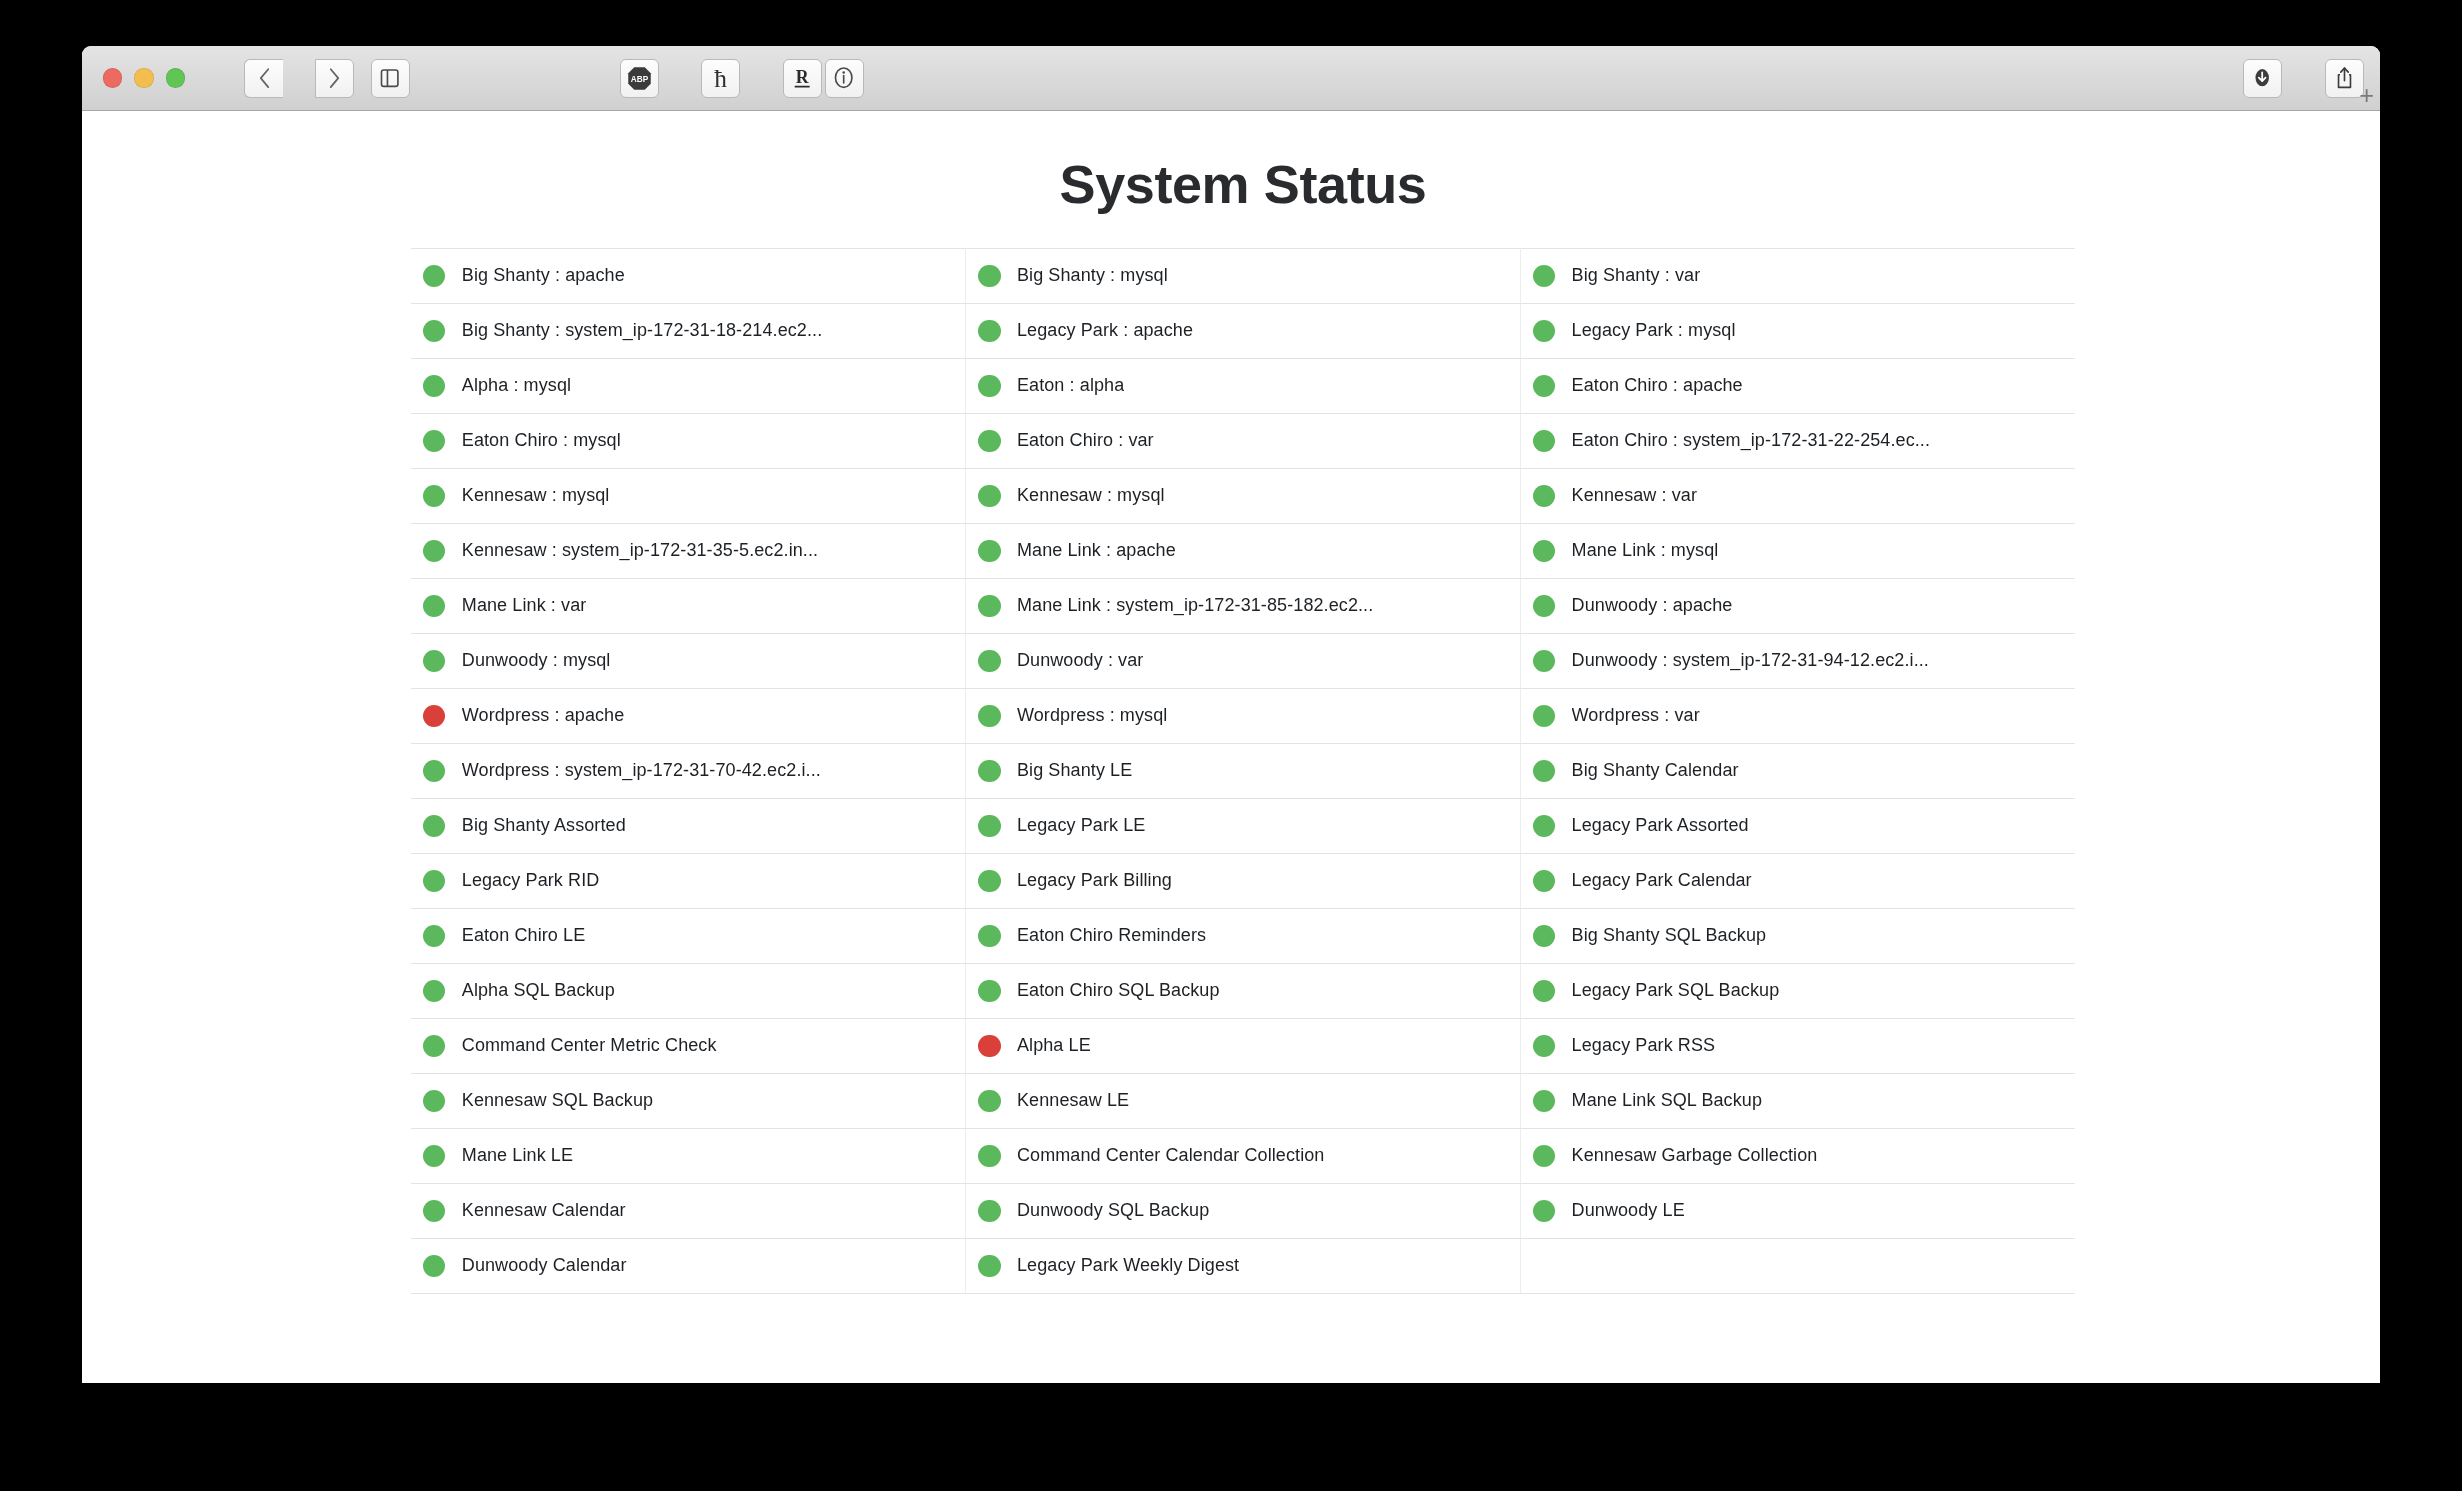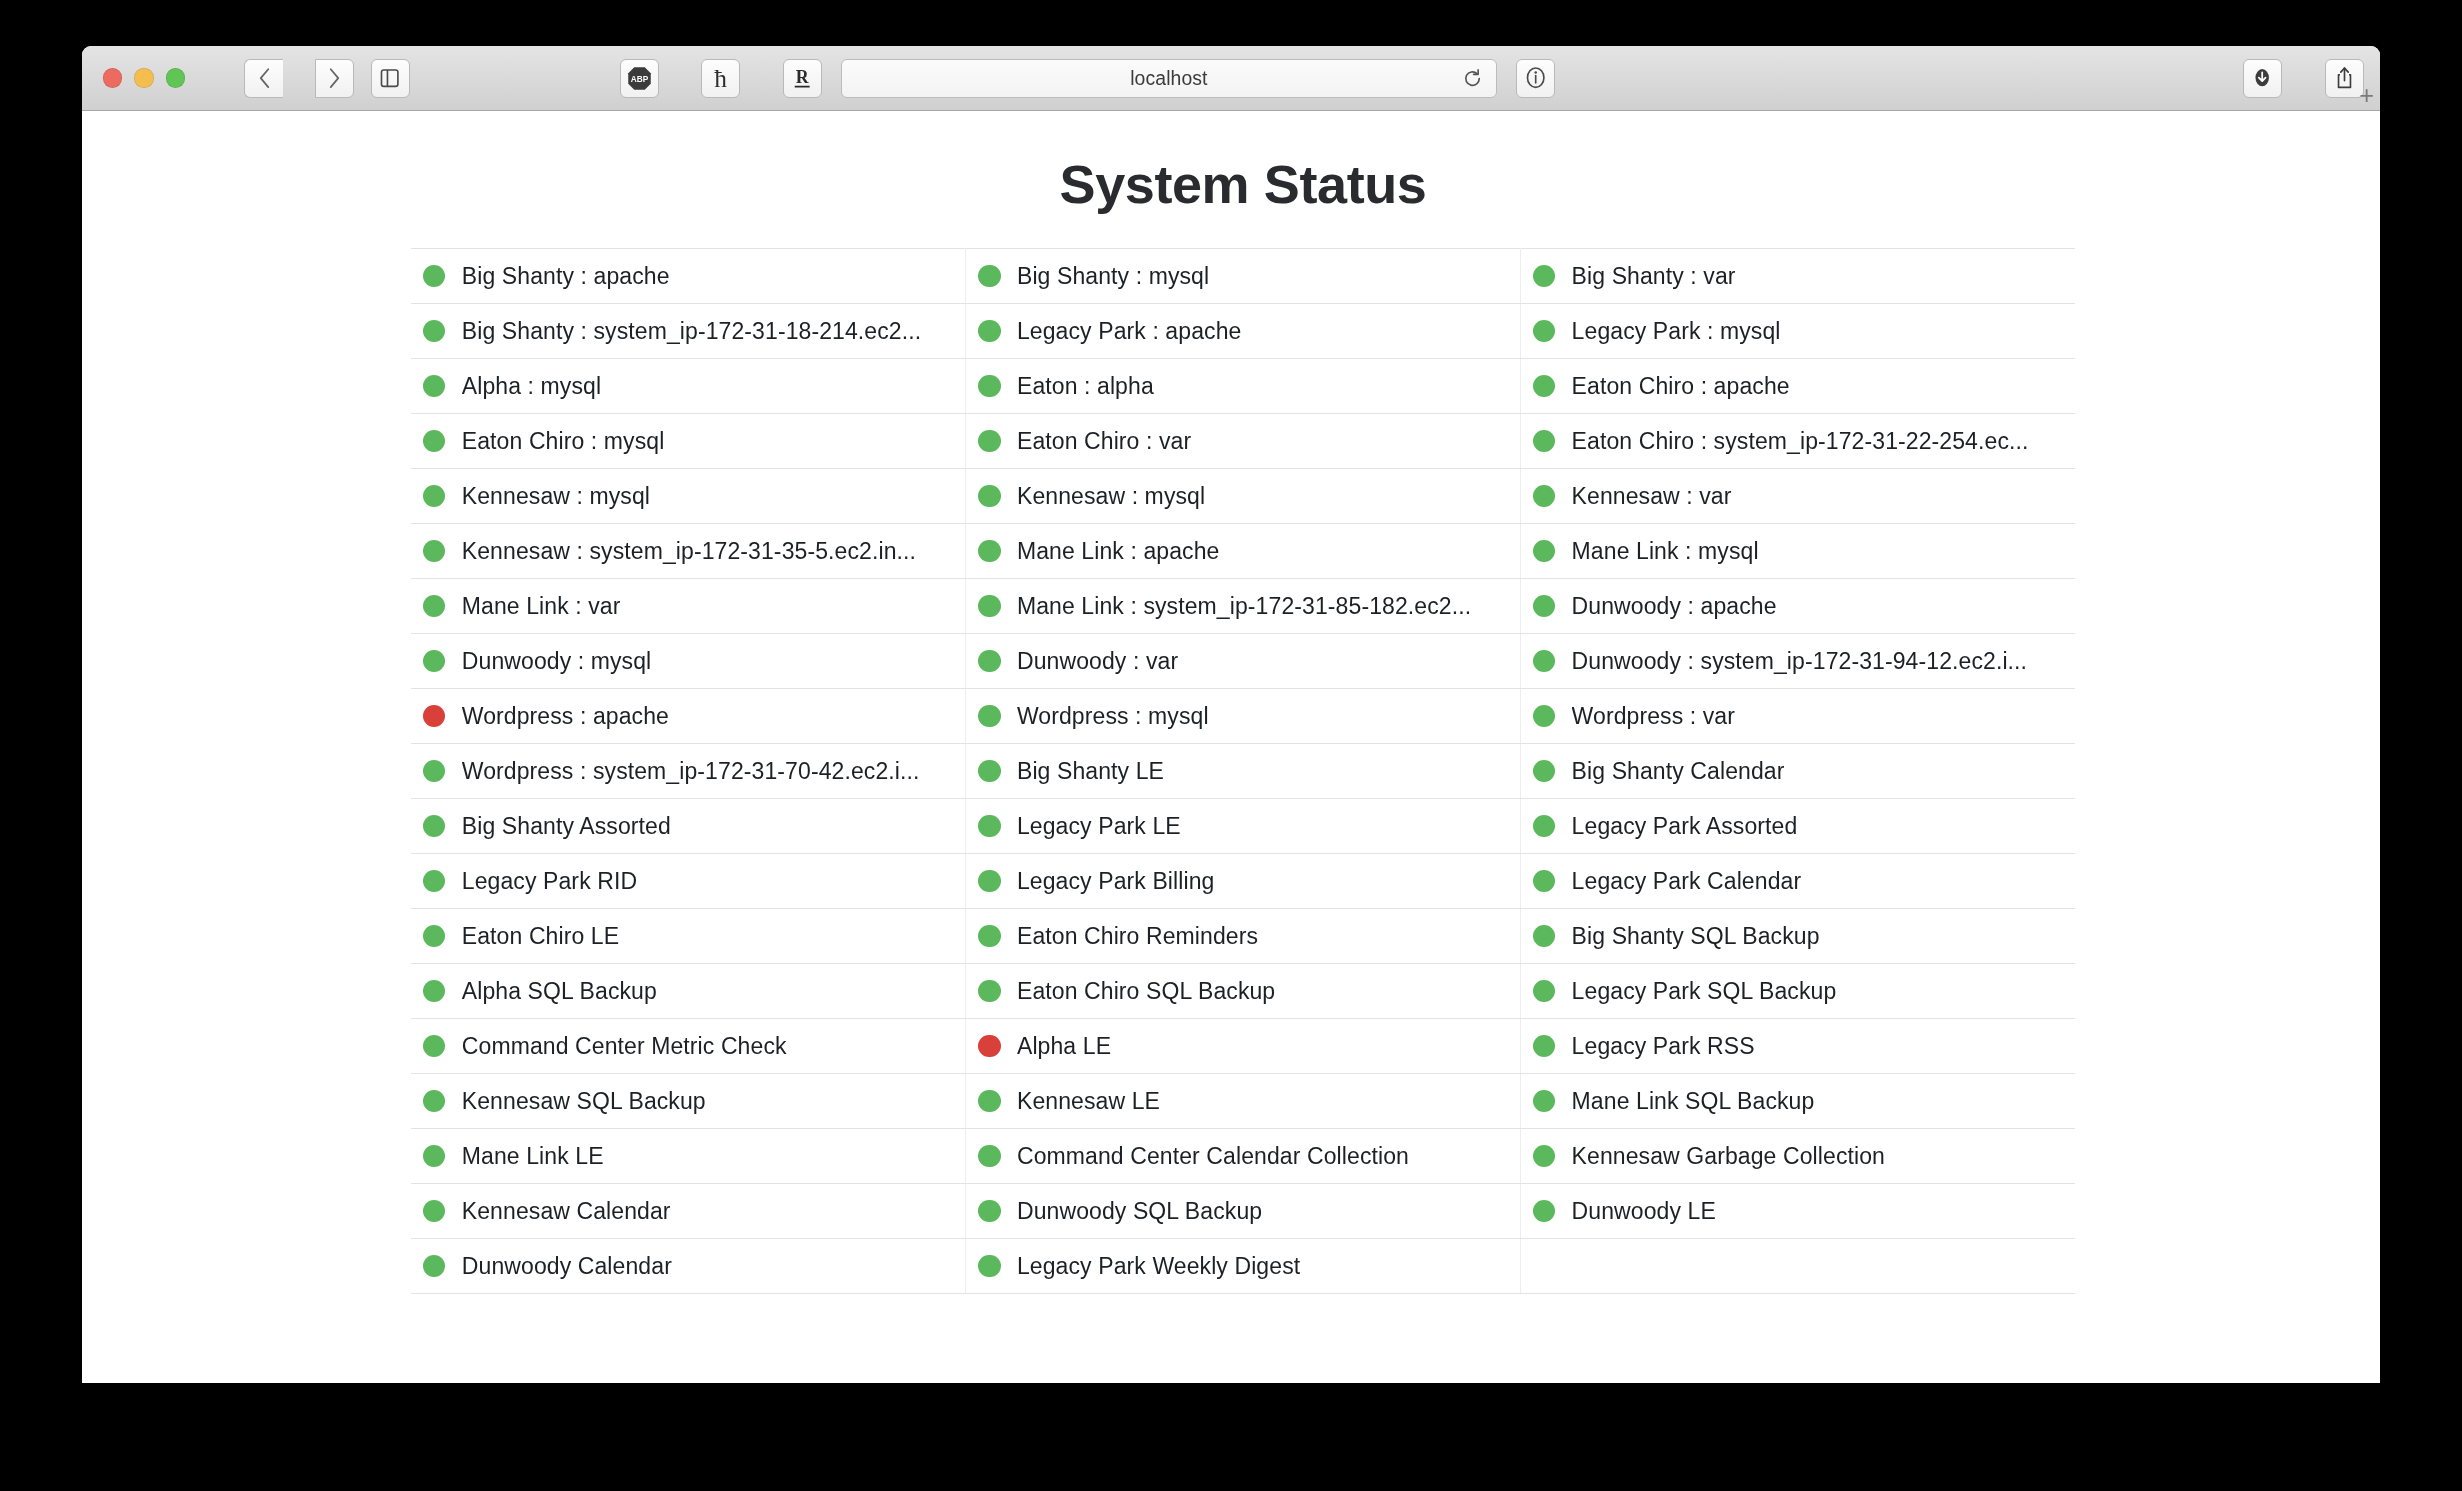--- a/index.html
+++ b/index.html
@@ -165,21 +165,21 @@
   .dot {
     width: 22.4px;
     height: 22.4px;
     border-radius: 50%;
     flex: 0 0 22.4px;
   }
   .dot.up   { background: #5cb85c; }
   .dot.down { background: #d9403a; }
 
   .label {
-    font-size: 23px;
+    font-size: 18px;
     color: #1d2024;
     white-space: nowrap;
     overflow: hidden;
     text-overflow: ellipsis;
     letter-spacing: 0.1px;
   }
   .cell.empty { height: 22.4px; }
 </style>
 </head>
 <body>
@@ -225,31 +225,20 @@
         <span style="font-family:'Liberation Serif', serif; font-size:25.4px; color:#2e2e2e;">ħ</span>
       </div>
       <div class="tb-btn">
         <svg width="22.4" height="25.4" viewBox="0 0 30 34">
           <text x="15" y="24" font-family="Liberation Serif, serif" font-size="24" font-weight="bold" fill="#2b2b2b" text-anchor="middle">R</text>
           <line x1="5" y1="29" x2="25" y2="29" stroke="#2b2b2b" stroke-width="2.4"></line>
         </svg>
       </div>
     </div>
 
-    <div class="addr-wrap">
-      <div class="addressbar">
-        <span class="addr-text">localhost</span>
-      </div>
-      <div class="reload-btn">
-        <svg width="21" height="21" viewBox="0 0 28 28">
-          <path d="M23 14 A9 9 0 1 1 20 7.4" fill="none" stroke="#555" stroke-width="2.2" stroke-linecap="round"></path>
-          <path d="M21.5 2.5 L21.5 8.5 L15.5 8.5" fill="none" stroke="#555" stroke-width="2.2" stroke-linecap="round" stroke-linejoin="round"></path>
-        </svg>
-      </div>
-    </div>
 
     <div class="tb-btn info-btn">
       <svg width="25.4" height="25.4" viewBox="0 0 34 34">
         <ellipse cx="17" cy="17" rx="11" ry="13" fill="none" stroke="#4a4a4a" stroke-width="2.2"></ellipse>
         <circle cx="17" cy="10" r="1.7" fill="#4a4a4a"></circle>
         <line x1="17" y1="14" x2="17" y2="24" stroke="#4a4a4a" stroke-width="2.2" stroke-linecap="round"></line>
       </svg>
     </div>
 
     <div style="flex:1"></div>

